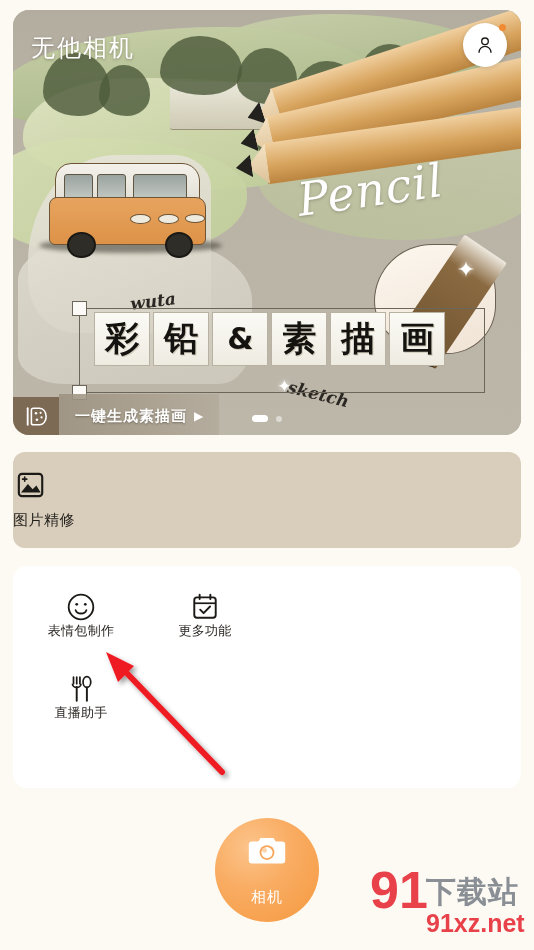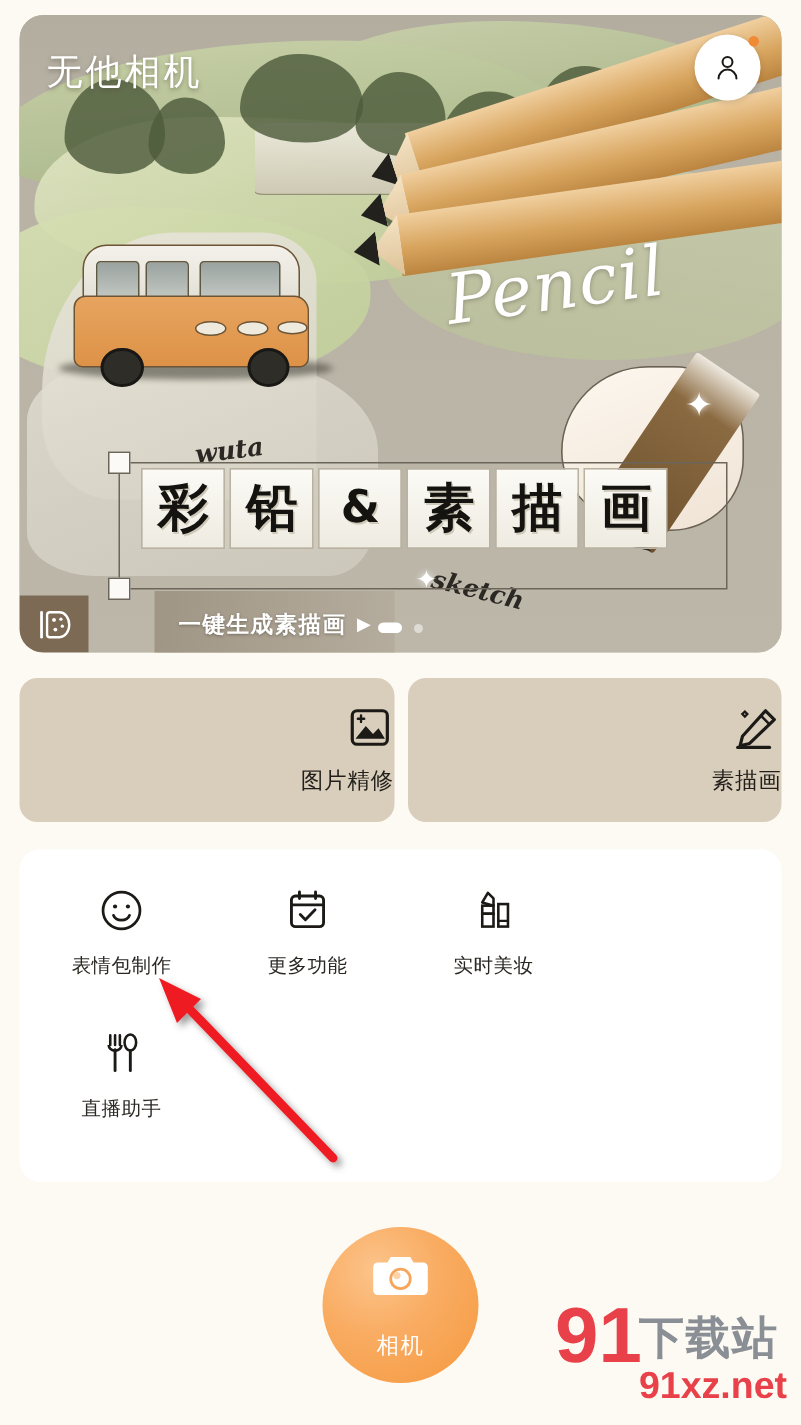--- a/index.html
+++ b/index.html
@@ -206,21 +206,21 @@
     display:flex; align-items:center;
   }
   .cta-badge {
     width:46px; height:38px; background:#7d6a55;
     display:flex; align-items:center; justify-content:center;
     color:#fff; font-size:19px;
   }
   .cta-text-wrap {
     height:44px; padding:16px 16px;
     background:linear-gradient(90deg,rgba(158,147,130,.92) 0%,rgba(173,163,146,.55) 100%);
-    display:flex; align-items:center; gap:7px;margin-left:44px;
+    display:flex; align-items:center; gap:7px;
   }
   .cta-text {
     color:#ffffff; font-size:15px; font-weight:700; letter-spacing:1px;
     text-shadow:0 1px 2px rgba(60,55,45,.5);
   }
   .cta-caret { color:#fff; font-size:12px; }
   .dots {
     position:absolute; left:50%; bottom:13px; transform:translateX(-50%);
     display:flex; align-items:center; gap:8px;
   }
@@ -247,36 +247,36 @@
 
   
   .cards {
     position:absolute; left:13px; top:452px;
     width:508px; display:flex; gap:9px;
   }
   .card {
     flex:1; height:96px; border-radius:12px;
     background:#d9cebc;
     display:flex; flex-direction:column;
-    align-items:flex-end; justify-content:center; gap:11px;
+    align-items:flex-start; justify-content:center; gap:11px;
   }
   .card-label { font-size:15px; color:#221f1b; letter-spacing:.5px; }
 
   
   .grid-panel {
     position:absolute; left:13px; top:566px;
     width:508px; height:222px;
     background:#ffffff; border-radius:14px;
     padding:26px 6px 10px;
   }
   .grid-row { display:flex; }
   .grid-row:first-child { margin-bottom:34px; }
   .grid-item {
     width:25%; display:flex; flex-direction:column;
-    align-items:center; gap:13px;
+    align-items:center; 
   }
   .grid-label { font-size:13px; color:#2b2824; letter-spacing:.3px; }
   .gicon { width:34px; height:30px; display:flex; align-items:center; justify-content:center; }
 
   
   .camera-btn {
     position:absolute; left:50%; top:818px; transform:translateX(-50%);
     width:104px; height:104px; border-radius:50%;
     background:radial-gradient(circle at 34% 28%,#fcc48b 0%,#f9ac62 42%,#f5993f 100%);
     display:flex; flex-direction:column;
@@ -409,29 +409,20 @@
     <div class="card">
       <svg width="34" height="30" viewBox="0 0 32 28">
         <rect x="5.5" y="3.5" width="22" height="21" rx="3" fill="none" stroke="#1c1a17" stroke-width="2"></rect>
         <path d="M7.5 21 L14 13 L18.5 18 L22 14.5 L26 21 Z" fill="#1c1a17"></path>
         <path d="M11 6.5 v4 M9 8.5 h4" stroke="#1c1a17" stroke-width="1.5" stroke-linecap="round"></path>
       </svg>
       <span class="card-label">图片精修</span>
     </div>
 
 
-    <div class="card">
-      <svg width="34" height="30" viewBox="0 0 32 28">
-        <path d="M22 3.5 L27.5 9 L12 24 L6 25.5 L7.5 19.5 Z" fill="none" stroke="#1c1a17" stroke-width="2" stroke-linejoin="round"></path>
-        <path d="M19 6.5 L24.5 12" stroke="#1c1a17" stroke-width="1.6"></path>
-        <path d="M4.5 26.5 h20" stroke="#1c1a17" stroke-width="2" stroke-linecap="round"></path>
-        <path d="M9 4 l1.6 1.6 -1.6 1.6 -1.6 -1.6 z" fill="none" stroke="#1c1a17" stroke-width="1.4"></path>
-      </svg>
-      <span class="card-label">素描画</span>
-    </div>
   </div>
 
   <div class="grid-panel">
 
     <div class="grid-row">
 
       <div class="grid-item">
         <span class="gicon">
           <svg width="30" height="30" viewBox="0 0 28 28">
             <circle cx="14" cy="14" r="11.5" fill="none" stroke="#1c1a17" stroke-width="1.7"></circle>
@@ -449,32 +440,20 @@
           <svg width="28" height="30" viewBox="0 0 26 28">
             <rect x="3" y="5" width="20" height="19" rx="2.5" fill="none" stroke="#1c1a17" stroke-width="1.8"></rect>
             <path d="M3 10.5 h20" stroke="#1c1a17" stroke-width="1.6"></path>
             <path d="M8 2.5 v4 M18 2.5 v4" stroke="#1c1a17" stroke-width="1.8" stroke-linecap="round"></path>
             <path d="M8.5 16.5 l3.2 3.2 6-6.2" fill="none" stroke="#1c1a17" stroke-width="1.8" stroke-linecap="round" stroke-linejoin="round"></path>
           </svg>
         </span>
         <span class="grid-label">更多功能</span>
       </div>
 
-      <div class="grid-item">
-        <span class="gicon">
-          <svg width="28" height="30" viewBox="0 0 26 28">
-            <path d="M6 9 L9.5 3 L13 6.5 L13 11 Z" fill="none" stroke="#1c1a17" stroke-width="1.6" stroke-linejoin="round"></path>
-            <rect x="6" y="11" width="7" height="5" fill="none" stroke="#1c1a17" stroke-width="1.6"></rect>
-            <rect x="6" y="16" width="7" height="8" fill="none" stroke="#1c1a17" stroke-width="1.6"></rect>
-            <rect x="16" y="10" width="6" height="14" fill="none" stroke="#1c1a17" stroke-width="1.6"></rect>
-            <path d="M16 20.5 h6" stroke="#1c1a17" stroke-width="1.4"></path>
-          </svg>
-        </span>
-        <span class="grid-label">实时美妆</span>
-      </div>
     </div>
 
     <div class="grid-row">
 
       <div class="grid-item">
         <span class="gicon">
           <svg width="26" height="30" viewBox="0 0 24 28">
             <path d="M5 3 v6 M8 3 v6 M11 3 v6" stroke="#1c1a17" stroke-width="1.6" stroke-linecap="round"></path>
             <path d="M4 9 a4 3.5 0 0 0 8 0" fill="none" stroke="#1c1a17" stroke-width="1.6"></path>
             <path d="M8 12 v13" stroke="#1c1a17" stroke-width="1.8" stroke-linecap="round"></path>

